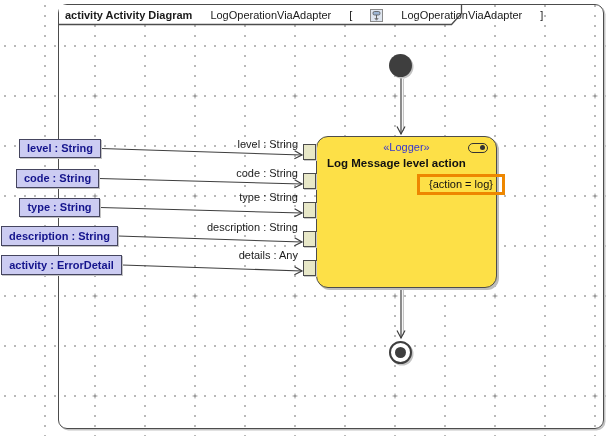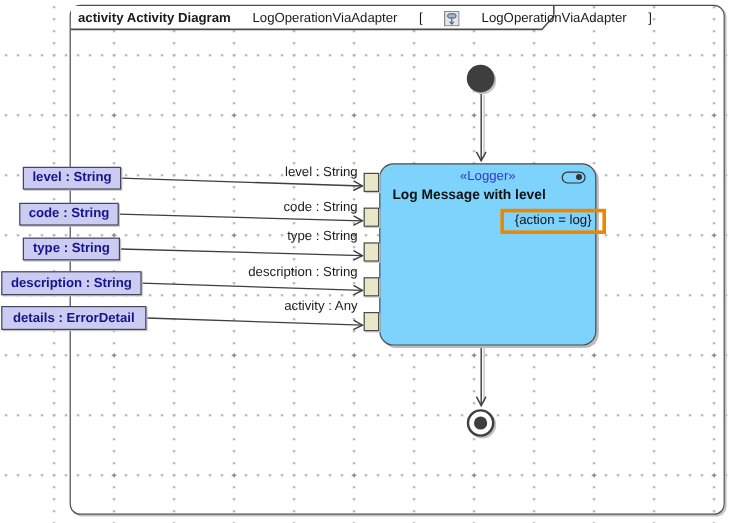--- a/index.html
+++ b/index.html
@@ -42,21 +42,21 @@
     z-index:8;line-height:17px;white-space:nowrap;
   }
   
   .flowlbl{
     font-size:11px;color:#1c1c1c;white-space:nowrap;text-align:right;
     z-index:7;
   }
   
   .action{
     left:316px;top:136px;width:181px;height:152px;box-sizing:border-box;
-    background:#7dd3fc;border:1.3px solid #4c4c4c;border-radius:12px;
+    background:#fde047;border:1.3px solid #4c4c4c;border-radius:12px;
     box-shadow:2px 2px 0 #bcbcbc;z-index:6;
   }
   .stereotype{position:absolute;left:0;top:4px;width:100%;text-align:center;
     color:#3636d0;font-size:11px;}
   .action-name{position:absolute;left:10px;top:20px;font-size:11.5px;
     font-weight:bold;color:#111;white-space:nowrap;}
   .tagbox{position:absolute;left:69px;top:37px;width:88px;height:21px;
     box-sizing:border-box;border:3px solid #ee8700;text-align:center;
     font-size:11px;color:#111;line-height:15px;white-space:nowrap;margin-left:31px;}
   .pill{position:absolute;left:151px;top:6px;width:20px;height:10px;
@@ -124,37 +124,37 @@
     </svg>
   </span>
   <span>LogOperationViaAdapter</span>
   <span>]</span>
 </div>
 
 <div class="abs param" style="left:19px;top:139px;width:82px;height:19px;">level : String</div>
 <div class="abs param" style="left:16px;top:169px;width:83px;height:19px;">code : String</div>
 <div class="abs param" style="left:19px;top:198px;width:81px;height:19px;">type : String</div>
 <div class="abs param" style="left:1px;top:226px;width:117px;height:20px;line-height:18px;">description : String</div>
-<div class="abs param" style="left:1px;top:255px;width:121px;height:20px;line-height:18px;">details : ErrorDetail</div>
+<div class="abs param" style="left:1px;top:255px;width:121px;height:20px;line-height:18px;">activity : ErrorDetail</div>
 
 <div class="abs flowlbl" style="right:310px;top:138px;">level : String</div>
 <div class="abs flowlbl" style="right:310px;top:167px;">code : String</div>
 <div class="abs flowlbl" style="right:310px;top:191px;">type : String</div>
 <div class="abs flowlbl" style="right:310px;top:221px;">description : String</div>
-<div class="abs flowlbl" style="right:310px;top:249px;">activity : Any</div>
+<div class="abs flowlbl" style="right:310px;top:249px;">details : Any</div>
 
 <div class="abs pin" style="top:144px;"></div>
 <div class="abs pin" style="top:173px;"></div>
 <div class="abs pin" style="top:202px;"></div>
 <div class="abs pin" style="top:231px;"></div>
 <div class="abs pin" style="top:260px;"></div>
 
 <div class="abs action">
   <div class="stereotype">«Logger»</div>
-  <div class="action-name">Log Message with level</div>
+  <div class="action-name">Log Message level action</div>
   <div class="tagbox">{action = log}</div>
   <div class="pill">
     <span class="dot"></span>
   </div>
 </div>
 
 <div class="abs initial"></div>
 
 <div class="abs final">
   <span class="dot"></span>

